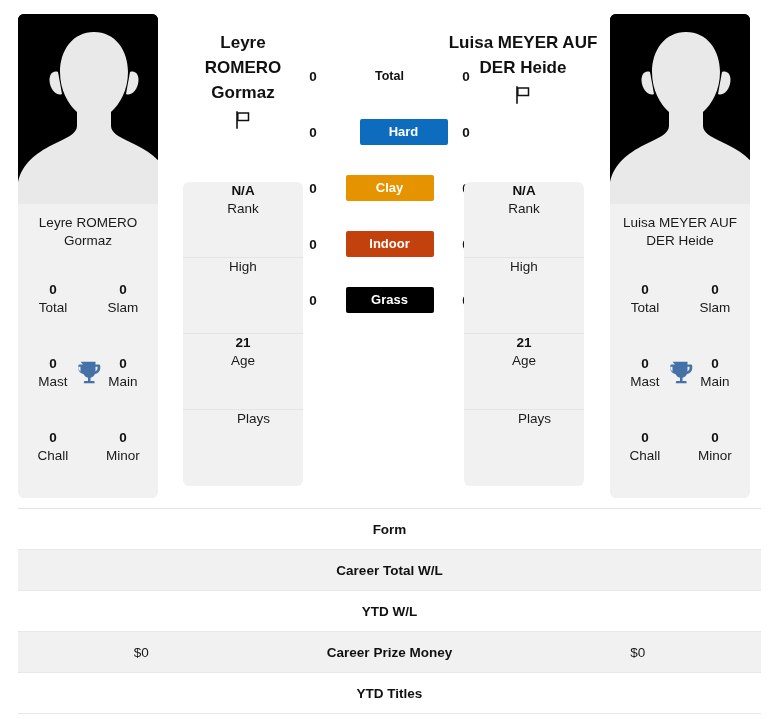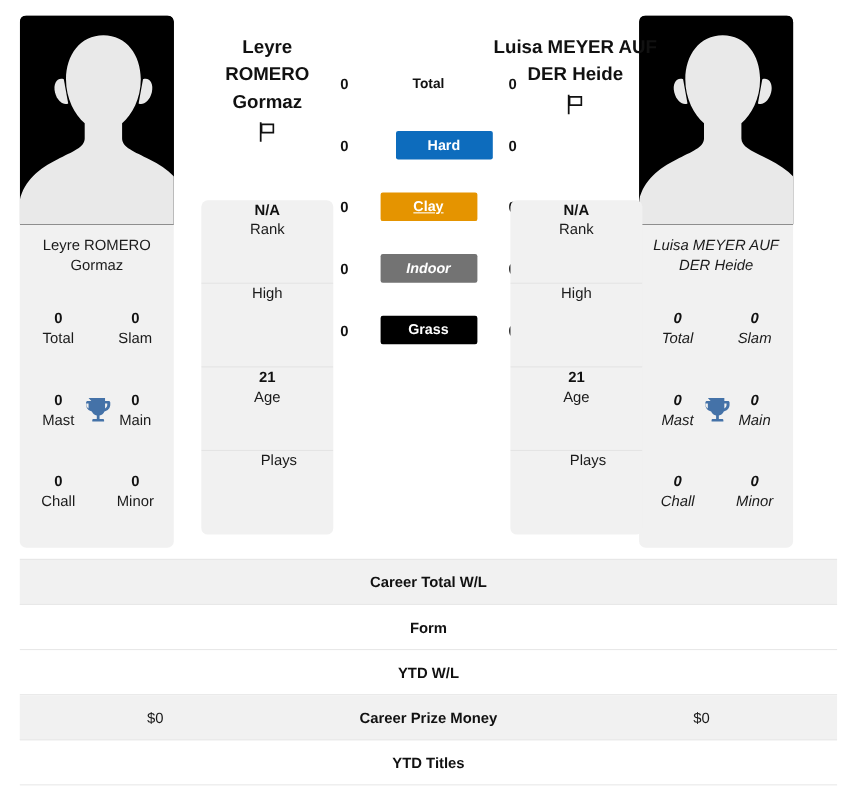--- a/index.html
+++ b/index.html
@@ -31,21 +31,21 @@
   
   .player-card {
     position: absolute;
     top: 14px;
     width: 140px;
     background: #f1f1f1;
     border-radius: 6px;
     overflow: hidden;
   }
   .player-card.left  { left: 18px; }
-  .player-card.right { left: 581px; font-style: italic; }
+  .player-card.right { left: 610px; }
 
   .avatar {
     width: 152px;
     height: 190px;
     background: #000000;
     position: relative;
     overflow: hidden;
   }
   .avatar svg { display: block; width: 100%; height: 100%; }
 
@@ -367,26 +367,26 @@
         <div class="badge plain">Total</div>
         <div class="surface-num">0</div>
       </div>
       <div class="surface-row">
         <div class="surface-num">0</div>
         <div class="badge" id="badge-hard" style="background: rgb(13, 108, 189); margin-left: 28px;">Hard</div>
         <div class="surface-num">0</div>
       </div>
       <div class="surface-row">
         <div class="surface-num">0</div>
-        <div class="badge" id="badge-clay" style="background: rgb(229, 148, 0); text-decoration: underline;">Clay</div>
+        <div class="badge" id="badge-clay" style="background: rgb(229, 148, 0);">Clay</div>
         <div class="surface-num">0</div>
       </div>
       <div class="surface-row">
         <div class="surface-num">0</div>
-        <div class="badge" id="badge-indoor" style="background: #737373; font-style: italic;">Indoor</div>
+        <div class="badge" id="badge-indoor" style="background: #c2410c;">Indoor</div>
         <div class="surface-num">0</div>
       </div>
       <div class="surface-row">
         <div class="surface-num">0</div>
         <div class="badge" id="badge-grass" style="background: #000000;">Grass</div>
         <div class="surface-num">0</div>
       </div>
     </div>
 
     <div class="info-card left">
@@ -423,32 +423,32 @@
       </div>
       <div class="info-seg">
         <div class="info-val"></div>
         <div class="info-lab">Plays</div>
       </div>
     </div>
 
   </div>
 
   <div class="compare-table">
+    <div class="ct-row">
+      <div class="ct-left"></div>
+      <div class="ct-mid">Form</div>
+      <div class="ct-right"></div>
+    </div>
     <div class="ct-row shaded">
       <div class="ct-left"></div>
       <div class="ct-mid">Career Total W/L</div>
       <div class="ct-right"></div>
     </div>
     <div class="ct-row">
       <div class="ct-left"></div>
-      <div class="ct-mid">Form</div>
-      <div class="ct-right"></div>
-    </div>
-    <div class="ct-row">
-      <div class="ct-left"></div>
       <div class="ct-mid">YTD W/L</div>
       <div class="ct-right"></div>
     </div>
     <div class="ct-row shaded">
       <div class="ct-left">$0</div>
       <div class="ct-mid">Career Prize Money</div>
       <div class="ct-right">$0</div>
     </div>
     <div class="ct-row">
       <div class="ct-left"></div>

